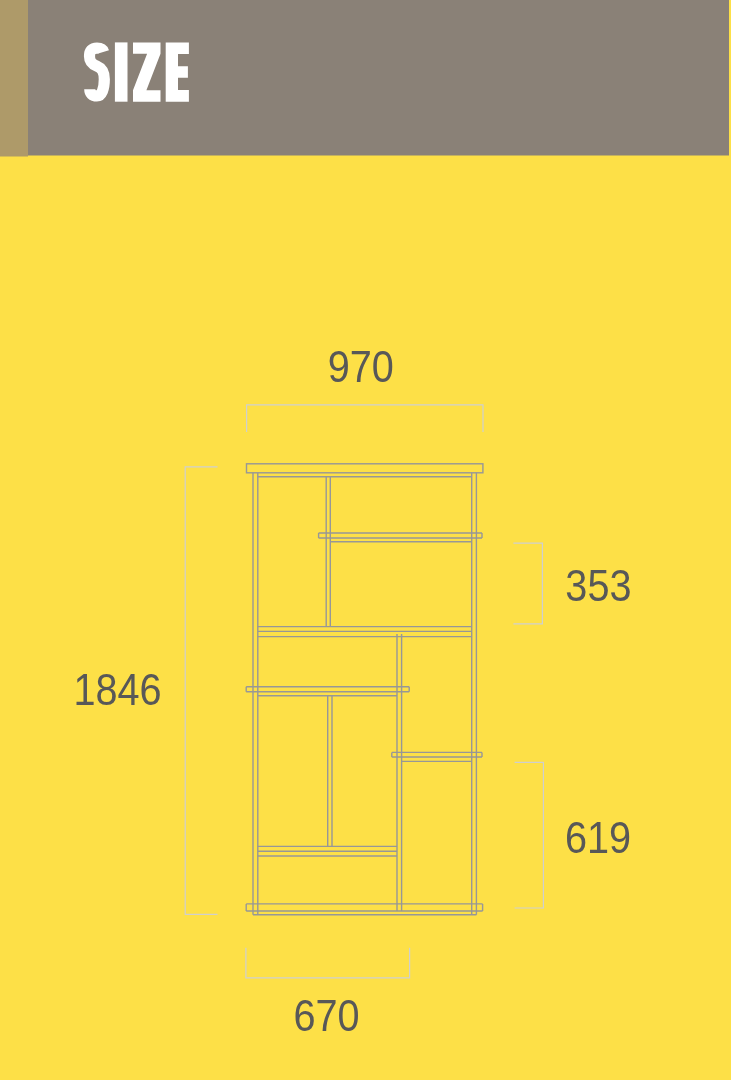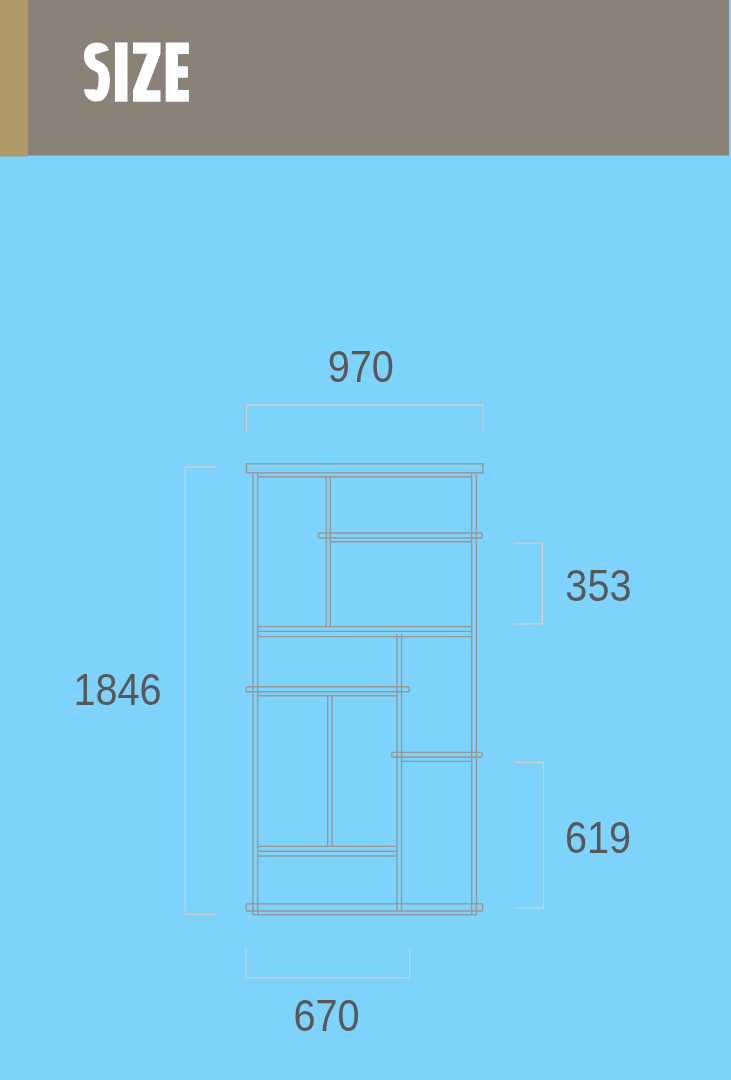--- a/index.html
+++ b/index.html
@@ -1,16 +1,16 @@
 <!DOCTYPE html>
 <html><head>
 <meta charset="utf-8">
 <style>
   html,body{margin:0;padding:0;background:#ffffff;}
-  #page{position:relative;width:731px;height:1080px;overflow:hidden;background:#7dd3fc;
+  #page{position:relative;width:731px;height:1080px;overflow:hidden;background:#fde047;
         font-family:"Liberation Sans", sans-serif;}
   svg{position:absolute;left:0;top:0;}
 </style>
 </head>
 <body>
 <div id="page">
 <svg width="731" height="1080" viewBox="0 0 731 1080">
 
   <rect x="0" y="0" width="28" height="156.5" fill="#ae9a69"></rect>
 

